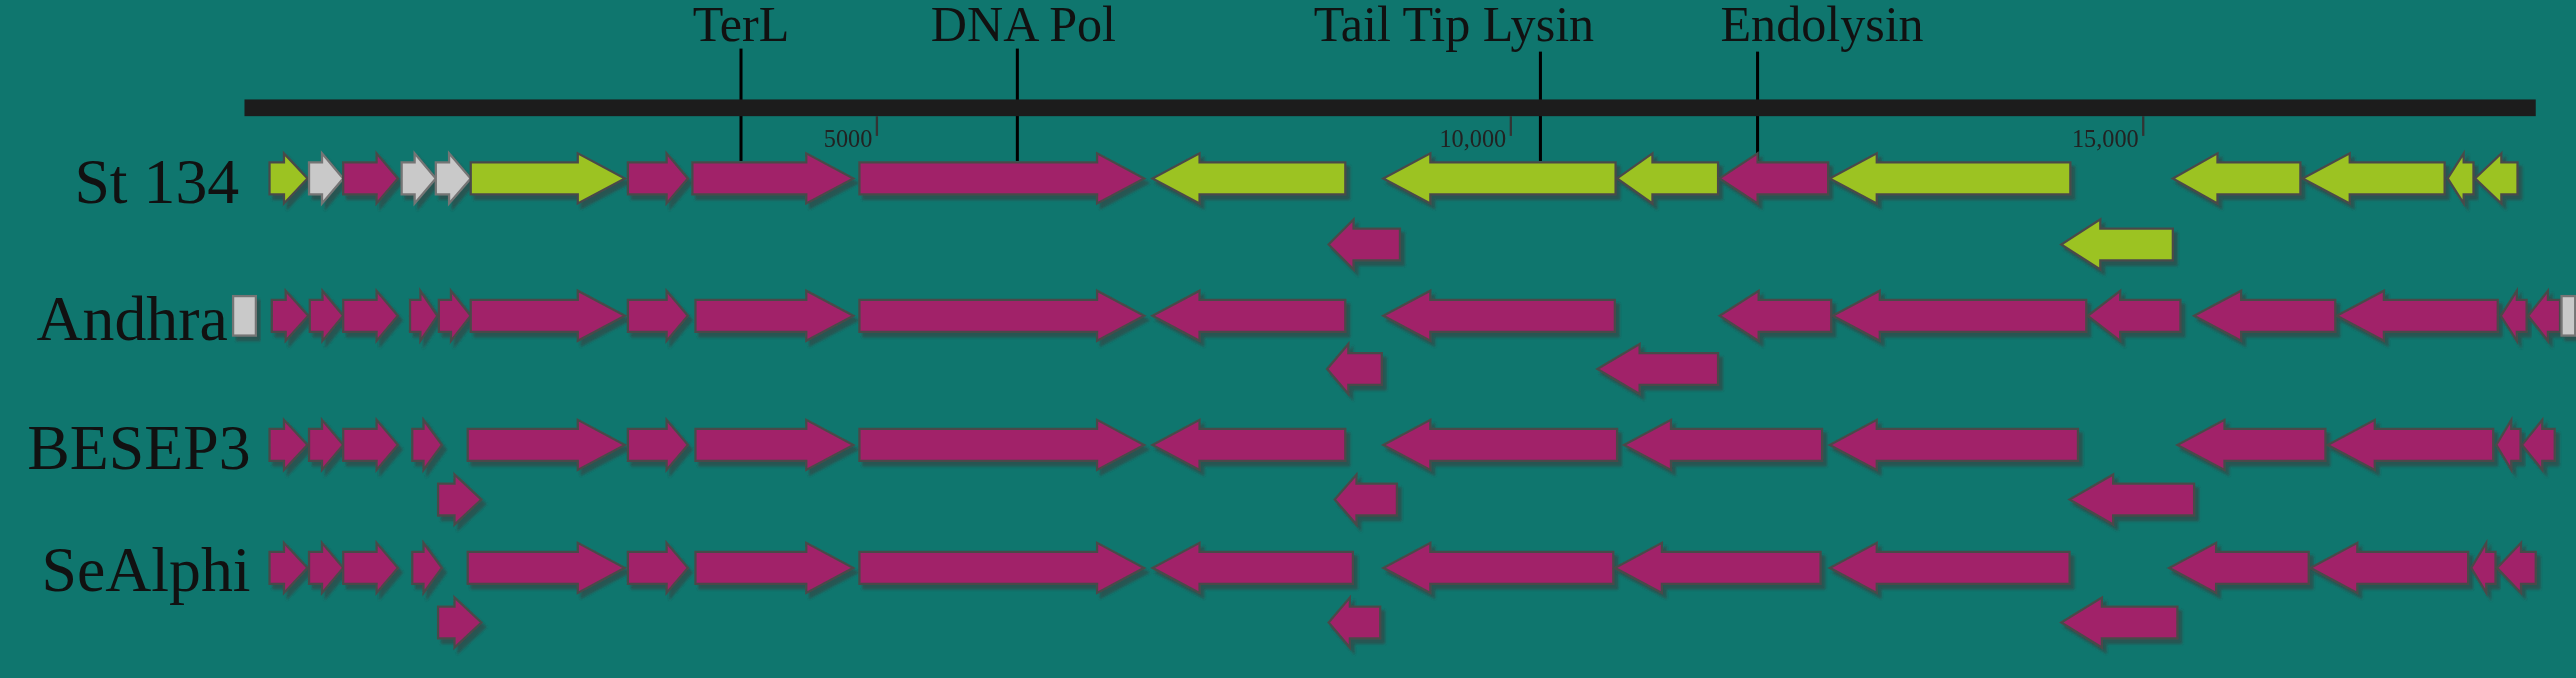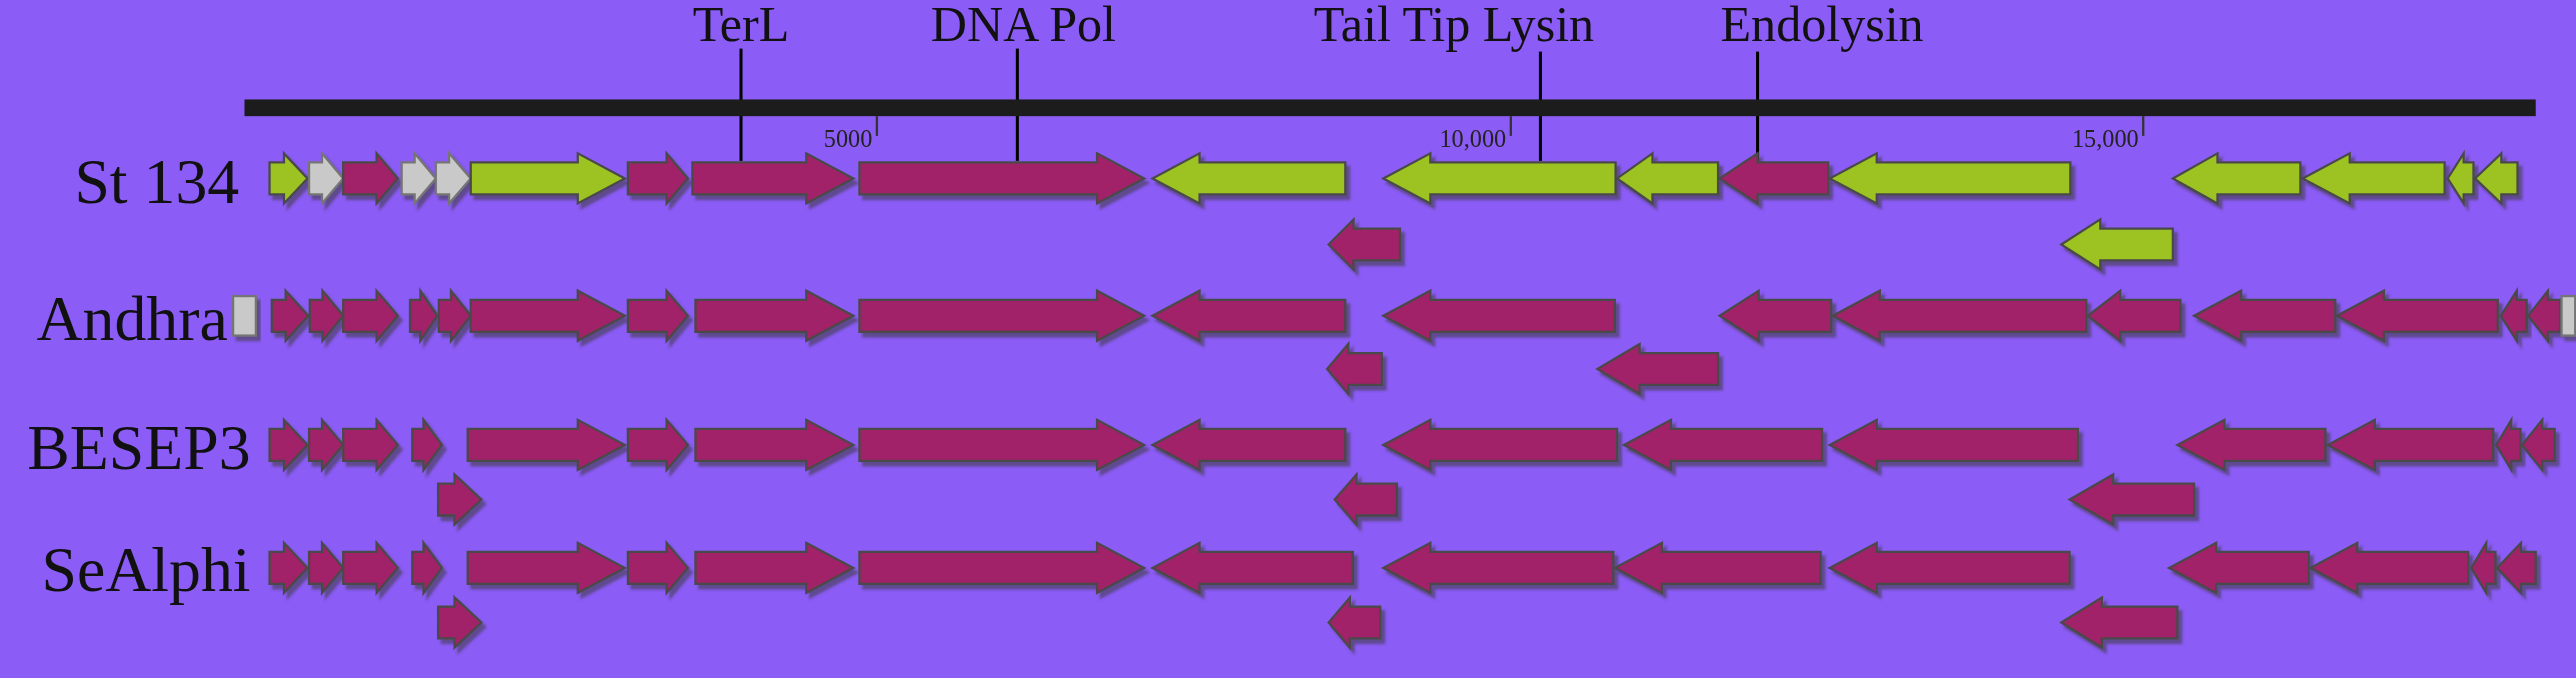--- a/index.html
+++ b/index.html
@@ -2,21 +2,21 @@
 <html style="font-size:12px"><head>
 <meta charset="utf-8">
 <style>
   html, body {
     margin: 0;
     padding: 0;
     background: #ffffff;
   }
   .figure-wrap {
     width: 100%;
-    background: #8b5cf6;
+    background: #0f766e;
   }
   svg {
     display: block;
     width: 100%;
     height: auto;
     font-family: "Liberation Serif", "DejaVu Serif", serif;
   }
   .annot-text {
     font-size: 66px;
     fill: #111111;

